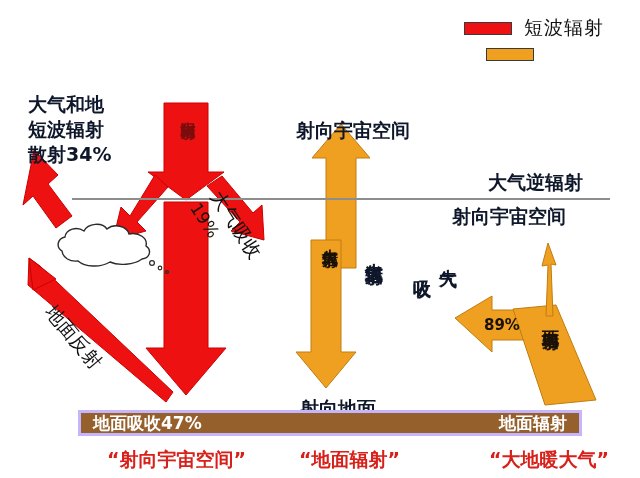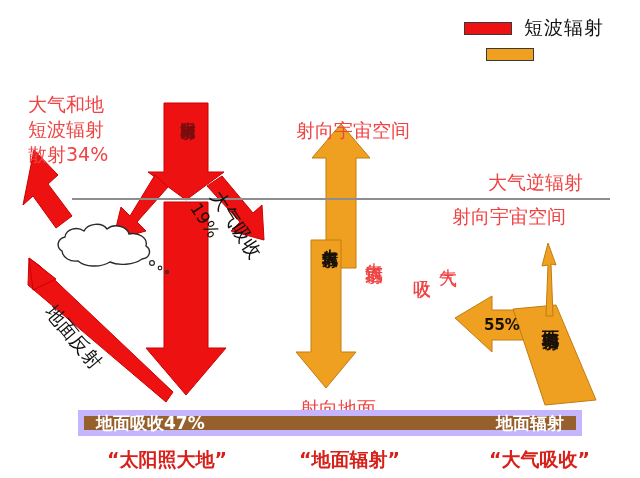--- a/index.html
+++ b/index.html
@@ -34,24 +34,25 @@
   }
   .legend-label {
     font-size: 19px;
     color: #111111;
     letter-spacing: 1px;
     white-space: nowrap;
   }
 
   
   .dark-text {
-    color: #ef4444;
+    color: #0f172a;
     font-size: 19px;
     line-height: 25px;
     white-space: nowrap;
+    font-weight: bold;
   }
   .dark-text.block { white-space: normal; }
   .red-caption {
     color: #d8201a;
     font-size: 19px;
     font-weight: bold;
     white-space: nowrap;
   }
   .vert {
     writing-mode: vertical-rl;
@@ -64,21 +65,21 @@
   .atmos-line {
     position: absolute;
     height: 2px;
     background: #8d8d8d;
   }
 
   
   .ground-bar {
     position: absolute;
     background: #96602c;
-    border: 6px solid #c4b5fd;
+    border: 3px solid #c4b5fd;
     box-sizing: border-box;
     display: flex;
     align-items: center;
     justify-content: space-between;
     padding: 4px 12px;
   }
   .ground-bar span {
     color: #ffffff;
     font-size: 17px;
     font-weight: bold;
@@ -188,26 +189,26 @@
 
   <div class="abs vert in-arrow-dark" style="left:319px; top:236px; font-size:16px;">大气辐射</div>
 
   <div class="abs vert dark-text" style="left:362px; top:248px; font-size:18px;">大气逆辐射</div>
 
   <div class="abs dark-text" style="left:300px; top:384px;margin-top:12px;">射向地面</div>
 
   <div class="abs vert dark-text" style="left:410px; top:266px; font-size:18px;">吸收</div>
   <div class="abs vert dark-text" style="left:436px; top:254px; font-size:18px;">大气</div>
 
-  <div class="abs pct-dark" style="left:484px; top:316px;">55%</div>
+  <div class="abs pct-dark" style="left:484px; top:316px;">89%</div>
 
   <div class="abs vert in-arrow-dark" style="left:540px; top:316px; font-size:17px;">地面辐射</div>
 
   <div class="ground-bar" style="left:78px; top:410px; width:504px; height:26px;">
     <span>地面吸收47%</span>
     <span>地面辐射</span>
   </div>
 
-  <div class="abs red-caption" style="left:107px; top:447px;">“太阳照大地”</div>
+  <div class="abs red-caption" style="left:107px; top:447px;">“射向宇宙空间”</div>
   <div class="abs red-caption" style="left:299px; top:447px;">“地面辐射”</div>
-  <div class="abs red-caption" style="left:489px; top:447px;">“大气吸收”</div>
+  <div class="abs red-caption" style="left:489px; top:447px;">“大地暖大气”</div>
 
 </div>
 
 </body></html>

